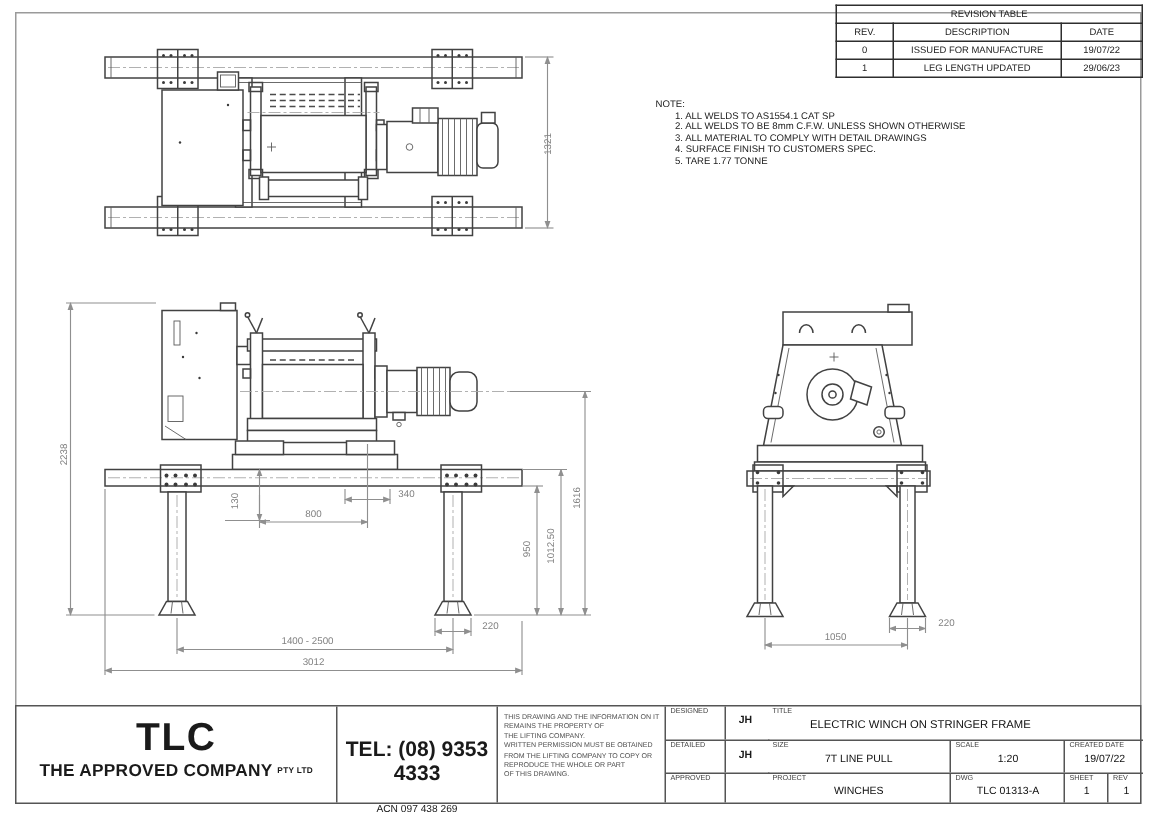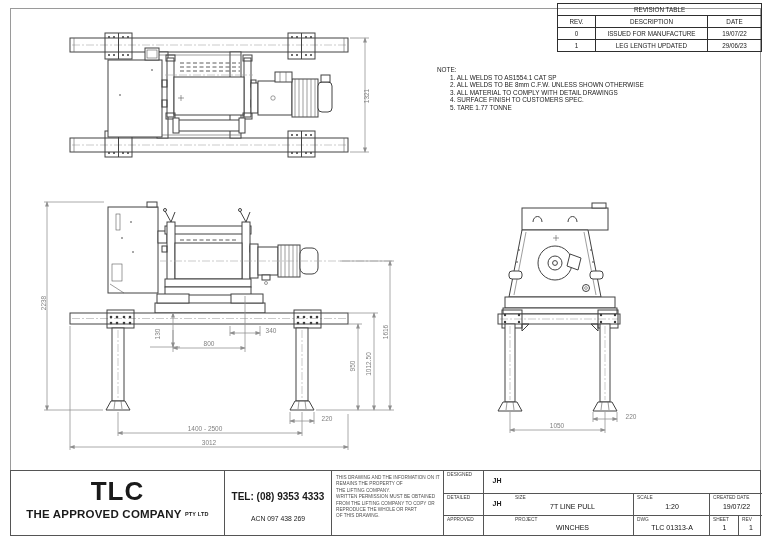--- a/index.html
+++ b/index.html
@@ -32,21 +32,21 @@
   .tb{position:absolute;left:10px;top:470px;width:751px;height:66px;
       border:1px solid #555;box-sizing:border-box;background:#fff;}
   .cell{position:absolute;box-sizing:border-box;border-left:1px solid #555;}
   .lbl{position:absolute;top:1px;left:3px;font-size:4.8px;color:#3c3c3c;}
   .val{position:absolute;font-size:7px;color:#101010;white-space:nowrap;}
   .logo-cell{left:0;top:0;width:213px;height:64px;border-left:none;text-align:center;}
   .logo-big{font-size:26px;font-weight:bold;letter-spacing:1px;line-height:34px;margin-top:3px;}
   .logo-sub{font-size:11.5px;font-weight:bold;letter-spacing:0.2px;}
   .logo-suffix{font-size:5.5px;font-weight:bold;vertical-align:2px;}
   .contact-cell{left:213px;top:0;width:107px;height:64px;text-align:center;}
-  .tel{font-size:10px;font-weight:bold;margin-top:20px;}
+  .tel{font-size:14px;font-weight:bold;margin-top:20px;}
   .acn{font-size:6.8px;margin-top:13px;}
   .disc-cell{left:320px;top:0;width:112px;height:64px;}
   .disc{font-size:4.7px;line-height:1.36;color:#4f4f4f;padding:4px 0 0 4px;white-space:pre-line;}
   .sign-cell{left:432px;top:0;width:69px;height:64px;}
   .sign-row{position:absolute;left:0;width:69px;height:22px;border-top:1px solid #555;box-sizing:border-box;}
   .sign-row.r1{top:0;border-top:none;}
   .sign-row.r2{top:22px;}
   .sign-row.r3{top:44px;height:20px;}
   .sign-val{position:absolute;left:39px;top:6px;width:28px;text-align:center;font-size:7px;font-weight:bold;}
   .sign-div{position:absolute;left:39px;top:0;height:100%;border-left:1px solid #555;}
@@ -445,20 +445,24 @@
         <span class="sign-div"></span>
       </div>
       <div class="sign-row r3">
         <span class="lbl">APPROVED</span>
         <span class="sign-val"></span>
         <span class="sign-div"></span>
       </div>
     </div>
 
     <div class="cell right-cell" style="border-left:none;">
+      <div class="rr r1">
+        <span class="lbl">TITLE</span>
+        <span class="val" style="left:28px;top:7px;font-size:7.5px;">ELECTRIC WINCH ON STRINGER FRAME</span>
+      </div>
       <div class="rr r2">
         <div class="sub" style="left:0;width:121px;border-left:none;">
           <span class="lbl">SIZE</span>
           <span class="val" style="left:0;top:9px;width:121px;text-align:center;">7T LINE PULL</span>
         </div>
         <div class="sub" style="left:121px;width:76px;">
           <span class="lbl">SCALE</span>
           <span class="val" style="left:0;top:9px;width:76px;text-align:center;">1:20</span>
         </div>
         <div class="sub" style="left:197px;width:53px;">

